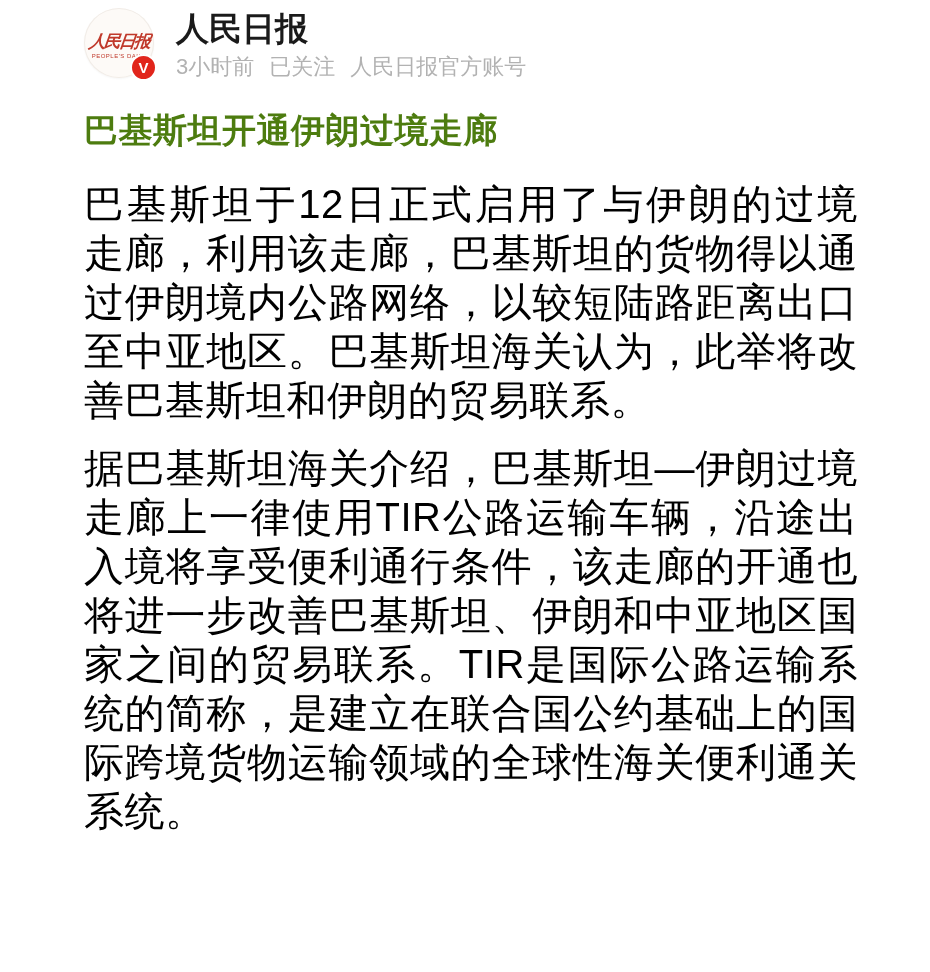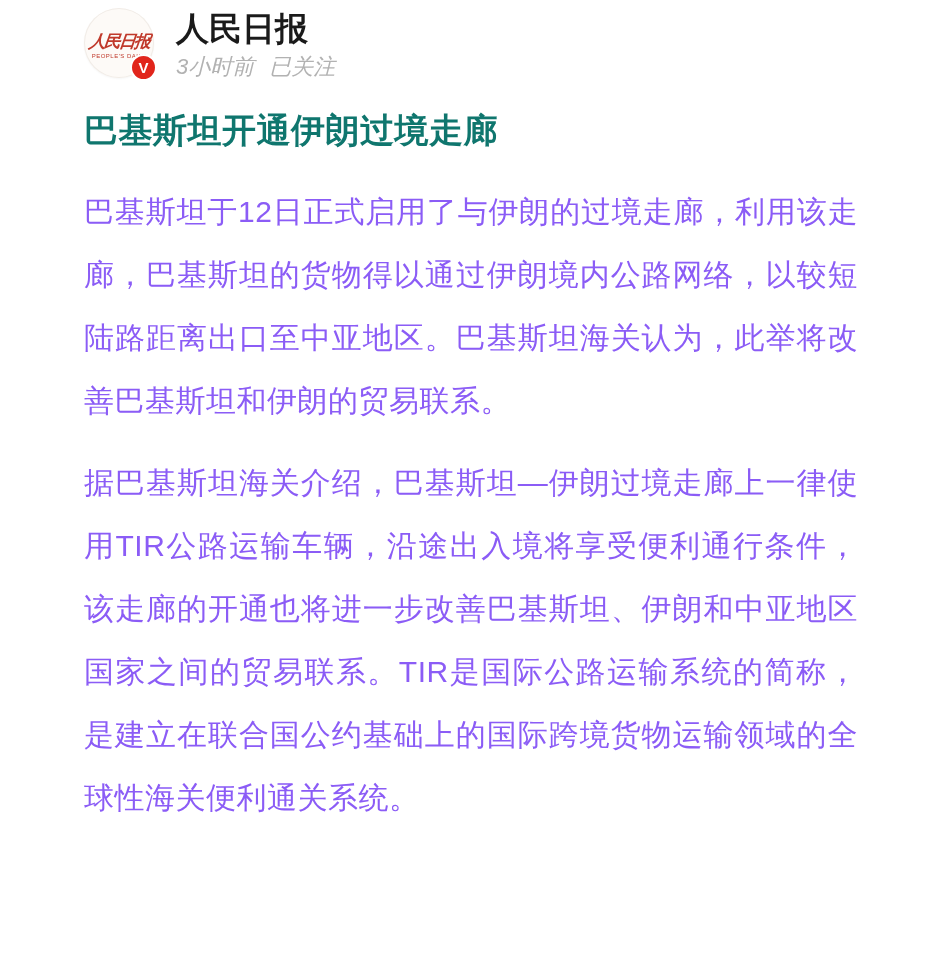--- a/index.html
+++ b/index.html
@@ -86,37 +86,36 @@
     cursor: pointer;
   }
   .meta-row {
     display: flex;
     gap: 15px;
     margin-top: 7px;
     font-size: 22px;
     line-height: 1.1;
     color: #b2b2b2;
     font-weight: 400;
-    font-style: italic;
   }
 
   
   .article-title {
     margin-top: 27px;
     font-size: 34px;
     line-height: 48px;
     font-weight: 700;
-    color: #0f766e;
+    color: #4d7c0f;
     letter-spacing: 0.5px;
   }
   .para {
     margin-top: 19px;
-    font-size: 30px;
-    line-height: 63px;
-    color: #8b5cf6;
+    font-size: 40px;
+    line-height: 49px;
+    color: #000000;
     text-align: justify;
     letter-spacing: 0.5px;
   }
   .para.first {
     margin-top: 26px;
   }
 </style>
 </head>
 <body>
 
@@ -129,20 +128,21 @@
         <span class="avatar-en">PEOPLE'S DAILY</span>
       </div>
       <span class="v-badge">V</span>
     </div>
 
     <div class="header-info">
       <div class="user-name">人民日报</div>
       <div class="meta-row">
         <span>3小时前</span>
         <span>已关注</span>
+        <span>人民日报官方账号</span>
       </div>
     </div>
   </header>
 
   <article>
     <h1 class="article-title">巴基斯坦开通伊朗过境走廊</h1>
 
     <p class="para first">巴基斯坦于12日正式启用了与伊朗的过境走廊，利用该走廊，巴基斯坦的货物得以通过伊朗境内公路网络，以较短陆路距离出口至中亚地区。巴基斯坦海关认为，此举将改善巴基斯坦和伊朗的贸易联系。</p>
 
 

